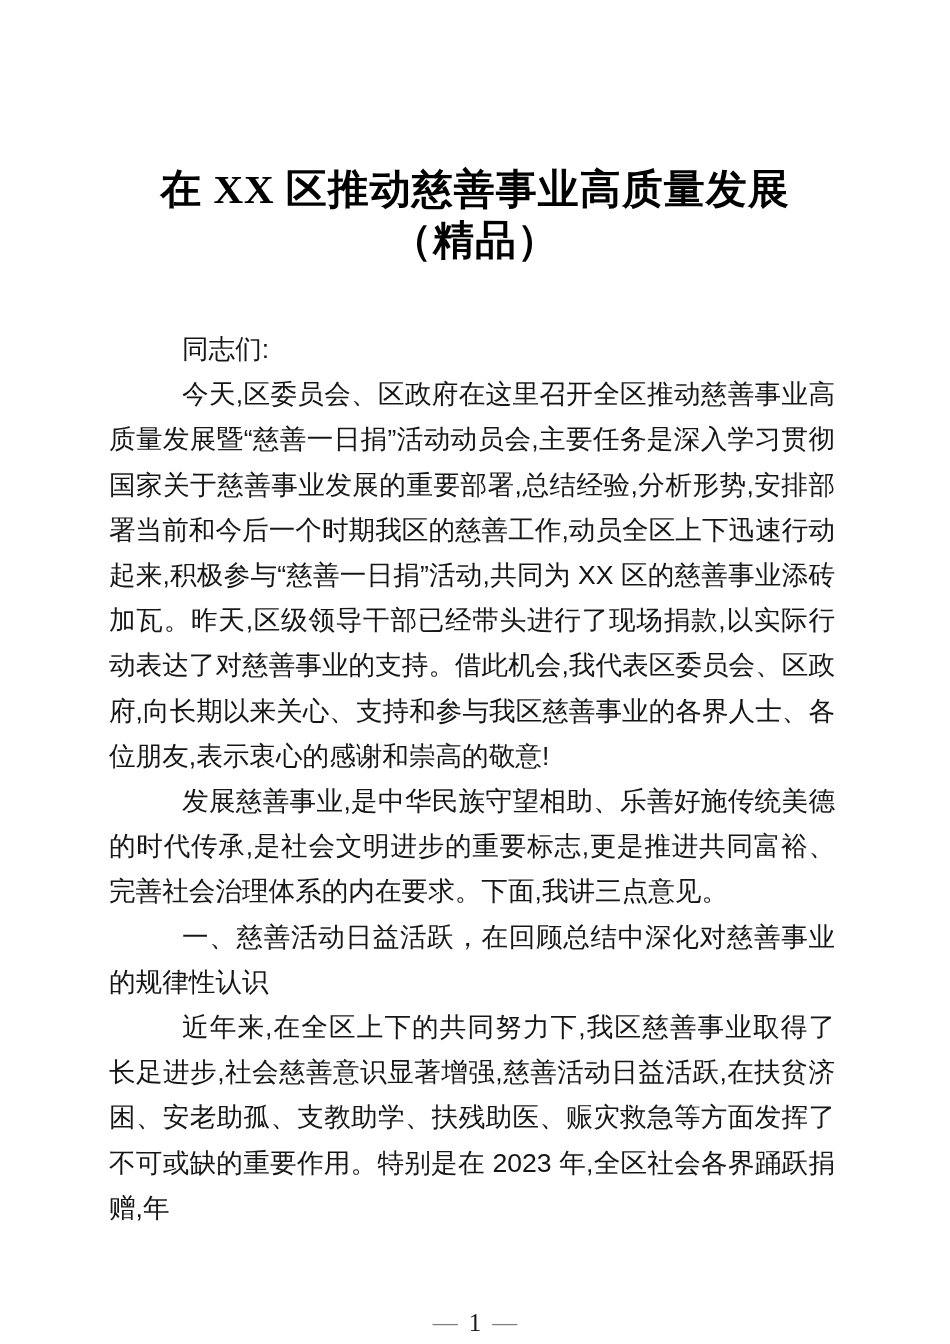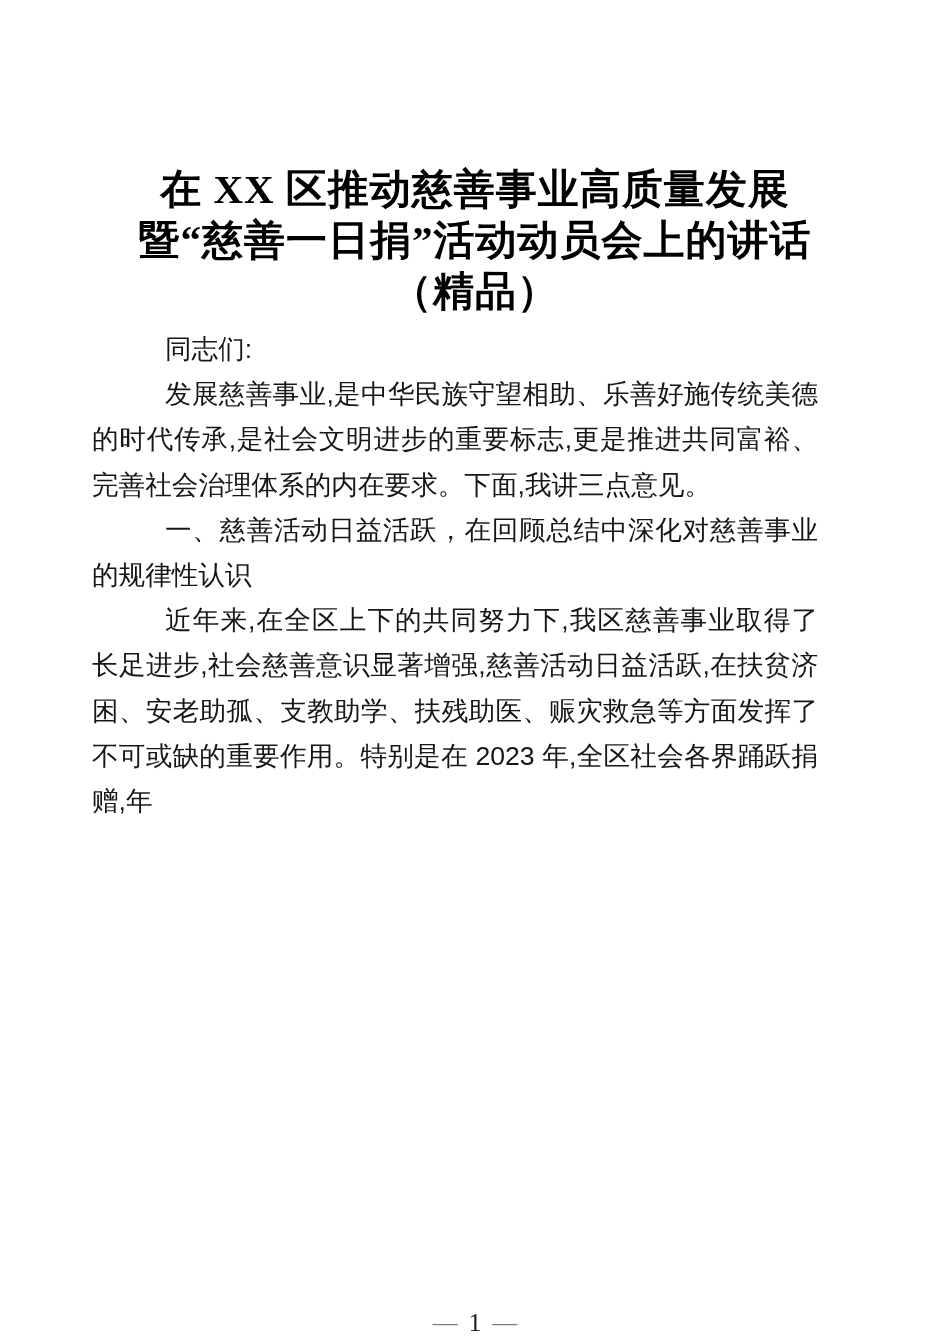--- a/index.html
+++ b/index.html
@@ -22,21 +22,21 @@
     font-family: "Liberation Serif", "DejaVu Serif", serif;
     font-weight: 700;
     font-size: 41px;
     line-height: 51px;
     color: #000000;
     letter-spacing: 1px;
   }
   .title-line { display: block; white-space: nowrap; }
   .doc-body {
     position: absolute;
-    left: 92px;
+    left: 109px;
     top: 327px;
     width: 726px;
     font-size: 26.6px;
     line-height: 45.2px;
     text-align: justify;
     text-justify: inter-ideograph;
     color: #161616;
   }
   .para {
     margin: 0;
@@ -64,26 +64,26 @@
   }
   .footer-num { color: #1a1a1a; }
 </style>
 </head>
 <body>
 
 <div class="page">
 
   <h1 class="doc-title">
     <span class="title-line">在 XX 区推动慈善事业高质量发展</span>
-    <span class="title-line">暨“慈善一日捐”活动动员会上的讲话</span>
     <span class="title-line">（精品）</span>
   </h1>
 
   <div class="doc-body" id="doc-body">
       <p class="para">同志们:</p>
+      <p class="para">今天,区委员会、区政府在这里召开全区推动慈善事业高质量发展暨“慈善一日捐”活动动员会,主要任务是深入学习贯彻国家关于慈善事业发展的重要部署,总结经验,分析形势,安排部署当前和今后一个时期我区的慈善工作,动员全区上下迅速行动起来,积极参与“慈善一日捐”活动,共同为 XX 区的慈善事业添砖加瓦。昨天,区级领导干部已经带头进行了现场捐款,以实际行动表达了对慈善事业的支持。借此机会,我代表区委员会、区政府,向长期以来关心、支持和参与我区慈善事业的各界人士、各位朋友,表示衷心的感谢和崇高的敬意!</p>
       <p class="para">发展慈善事业,是中华民族守望相助、乐善好施传统美德的时代传承,是社会文明进步的重要标志,更是推进共同富裕、完善社会治理体系的内在要求。下面,我讲三点意见。</p>
       <p class="para heading">一、慈善活动日益活跃，在回顾总结中深化对慈善事业的规律性认识</p>
       <p class="para">近年来,在全区上下的共同努力下,我区慈善事业取得了长足进步,社会慈善意识显著增强,慈善活动日益活跃,在扶贫济困、安老助孤、支教助学、扶残助医、赈灾救急等方面发挥了不可或缺的重要作用。特别是在 2023 年,全区社会各界踊跃捐赠,年</p>
     </div>
 
   <div class="page-footer">
     <span class="footer-dash">—</span><span class="footer-num">1</span><span class="footer-dash">—</span>
   </div>
 
 </div>

